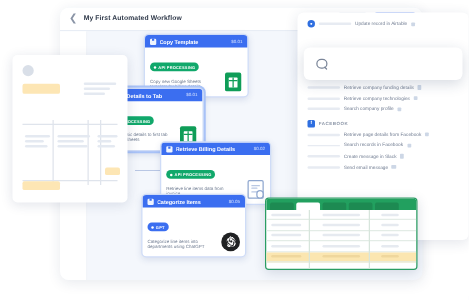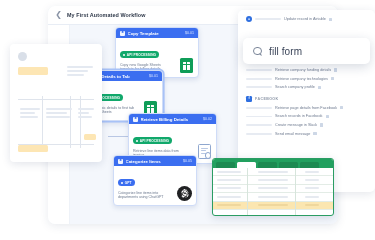--- a/index.html
+++ b/index.html
@@ -492,21 +492,20 @@
     <div class="res-row">
       <span class="pre"></span>
       <span class="txt">Send email message</span>
       <span class="trail"></span>
     </div>
 
   </div>
 
   <div class="search-bar">
     <span class="mag"></span>
-    <span class="q">fill form</span>
   </div>
 
   <div class="sheet-panel">
     <div class="sheet-tabs">
       <span class="tab"></span>
       <span class="tab active"></span>
       <span class="tab"></span>
       <span class="tab"></span>
       <span class="tab"></span>
     </div>

